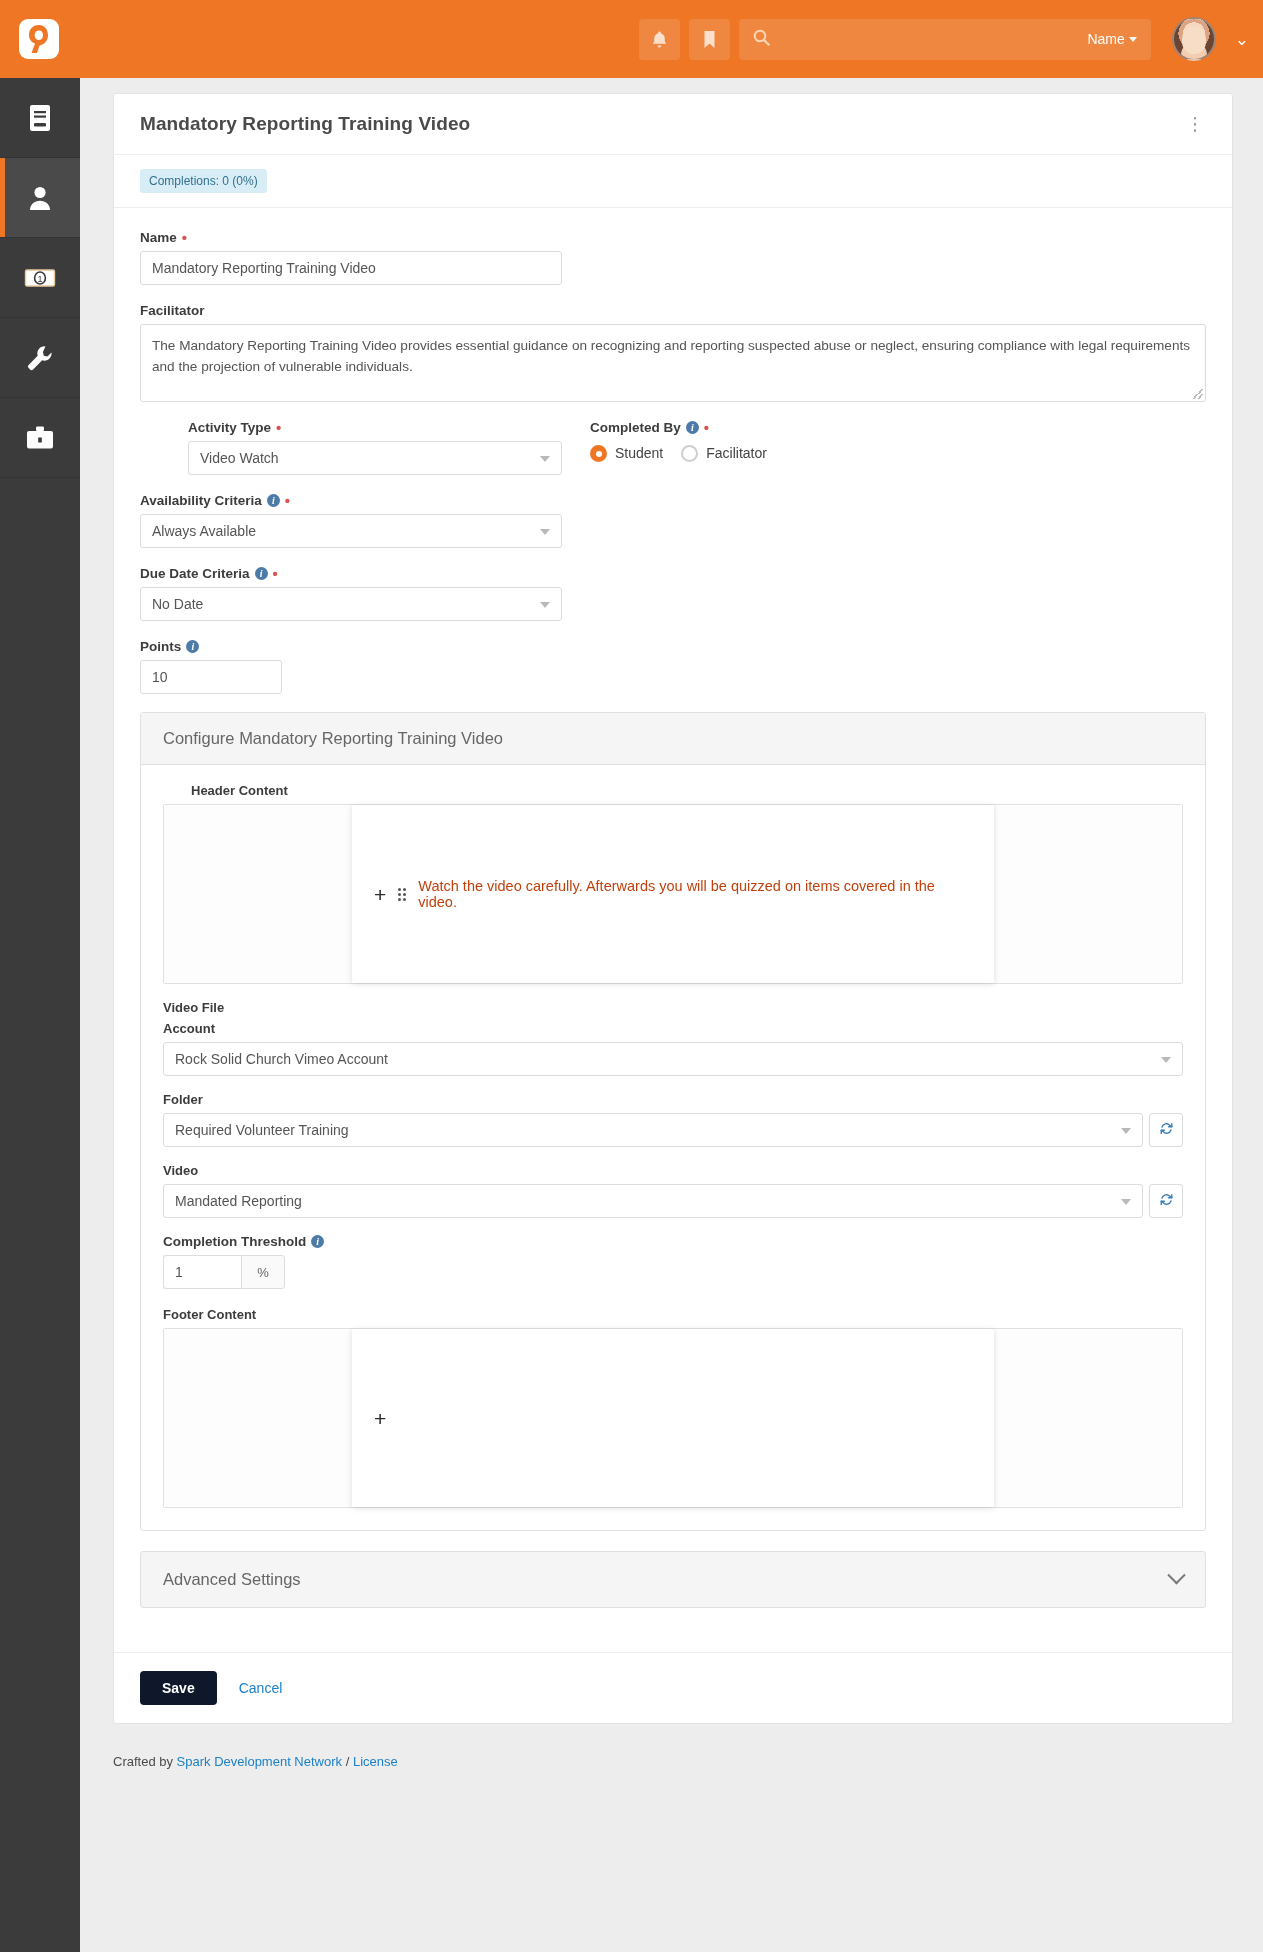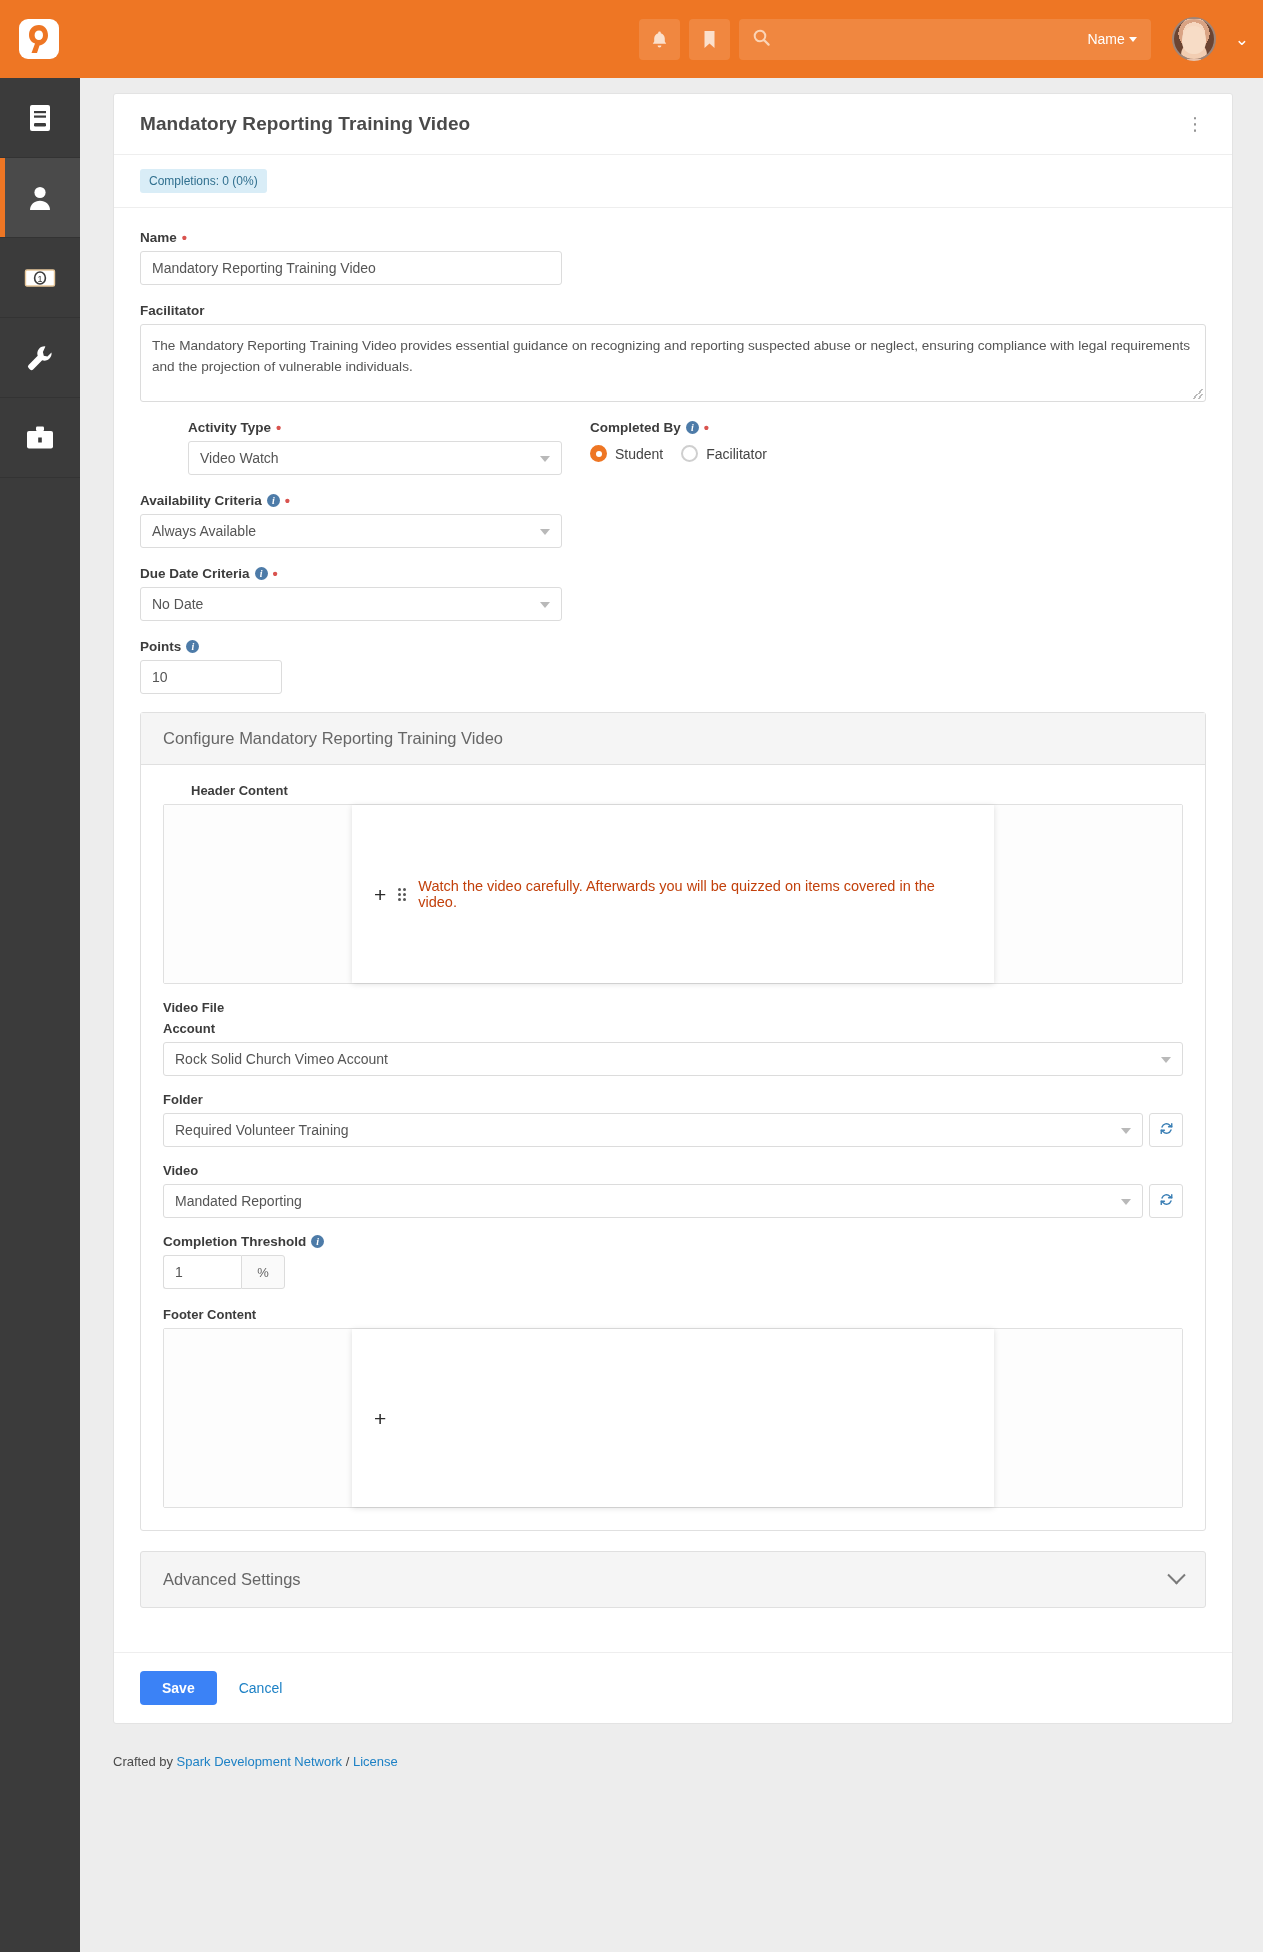--- a/index.html
+++ b/index.html
@@ -189,21 +189,21 @@
     width: 0; height: 0;
     border-left: 5px solid transparent;
     border-right: 5px solid transparent;
     border-top: 6px solid #b9b9b9;
   }
   .row-2 { display: flex; gap: 28px; }
   .col-left { width: 422px; padding-left: 48px; }
   .col-right { padding-top: 0; }
 
   .radio-row { display: flex; align-items: center; gap: 18px; padding-top: 4px;}
-  .radio { display: flex; align-items: center; gap: 8px; cursor: pointer; }
+  .radio { display: flex; align-items: flex-start; gap: 8px; cursor: pointer; }
   .radio .dot {
     width: 17px; height: 17px; border-radius: 50%;
     border: 2px solid #cfcfcf; background: #fff;
     display: inline-block; position: relative; flex: 0 0 auto;
   }
   .radio.on .dot { border-color: #ee7624; background: #ee7624; }
   .radio.on .dot::after {
     content: ""; position: absolute; left: 50%; top: 50%;
     width: 6px; height: 6px; margin: -3px 0 0 -3px;
     border-radius: 50%; background: #fff;
@@ -293,21 +293,21 @@
     border-bottom: 2px solid #7a7a7a;
     transform: rotate(45deg) translate(-3px,-3px);
   }
 
   .panel-footer {
     border-top: 1px solid #eeeeee;
     padding: 18px 26px;
     display: flex; align-items: center; gap: 22px;
   }
   .btn-save {
-    background: #3b82f6; color: #fff; border: none;
+    background: #0f172a; color: #fff; border: none;
     border-radius: 4px; font-size: 14px; font-weight: bold;
     padding: 9px 22px; cursor: pointer;
     font-family: "Liberation Sans", sans-serif;
   }
   .btn-cancel {
     color: #1d81c5; font-size: 14px; cursor: pointer;
     text-decoration: none;
   }
 
   .page-footer {

